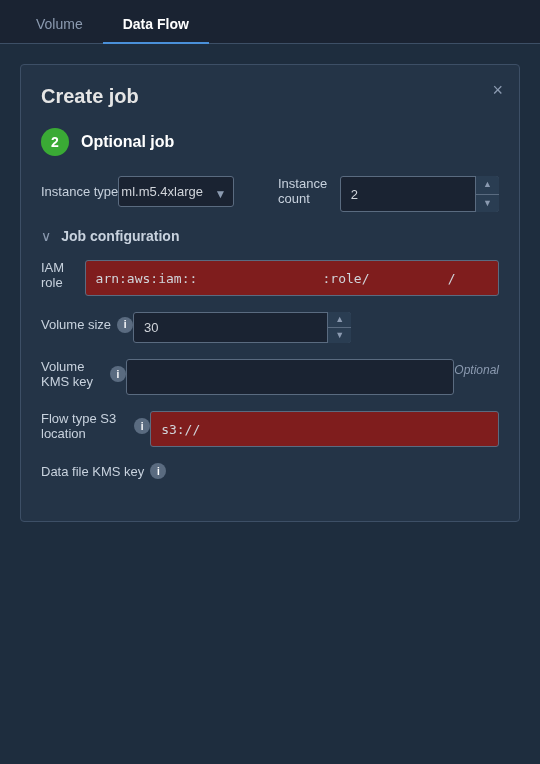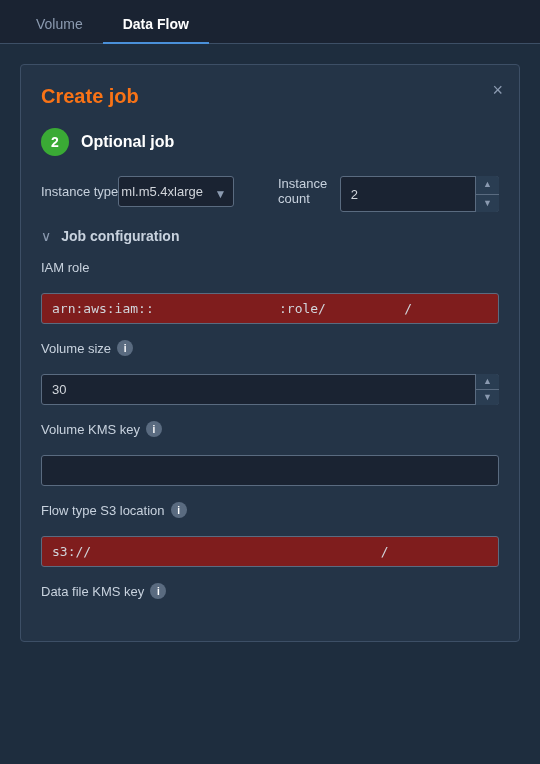--- a/index.html
+++ b/index.html
@@ -51,21 +51,21 @@
       background-color: #243447;
       border: 1px solid #3d4f66;
       border-radius: 4px;
       padding: 20px;
       position: relative;
     }
 
     .card-title {
       font-size: 20px;
       font-weight: 600;
-      color: #f97316;
+      color: #e5e5e5;
       margin-bottom: 20px;
     }
 
     .close-btn {
       position: absolute;
       top: 16px;
       right: 16px;
       background: none;
       border: none;
       color: #8b9ab0;
@@ -263,23 +263,22 @@
 
     .optional-text {
       font-size: 12px;
       color: #8b9ab0;
       font-style: italic;
       margin-top: 4px;
     }
 
     .form-group-full {
       display: flex;
-      flex-direction: column;
+      flex-direction: row;
       margin-bottom: 16px;
-      gap: 12px;
     }
   </style>
 </head>
 <body>
 
 <div class="tab-bar">
   <div class="tab">
     <span>Volume</span>
   </div>
   <div class="tab active">
@@ -347,20 +346,21 @@
         </div>
       </div>
     </div>
 
     <div class="form-group-full">
       <label class="form-label">
         <span>Volume KMS key</span>
         <span class="info-icon">i</span>
       </label>
       <input class="text-input-normal" type="text" value="" style="">
+      <div class="optional-text">Optional</div>
     </div>
 
     <div class="form-group-full">
       <label class="form-label">
         <span>Flow type S3 location</span>
         <span class="info-icon">i</span>
       </label>
       <input class="text-input" type="text" value="s3://                                     /" style="">
     </div>
 

